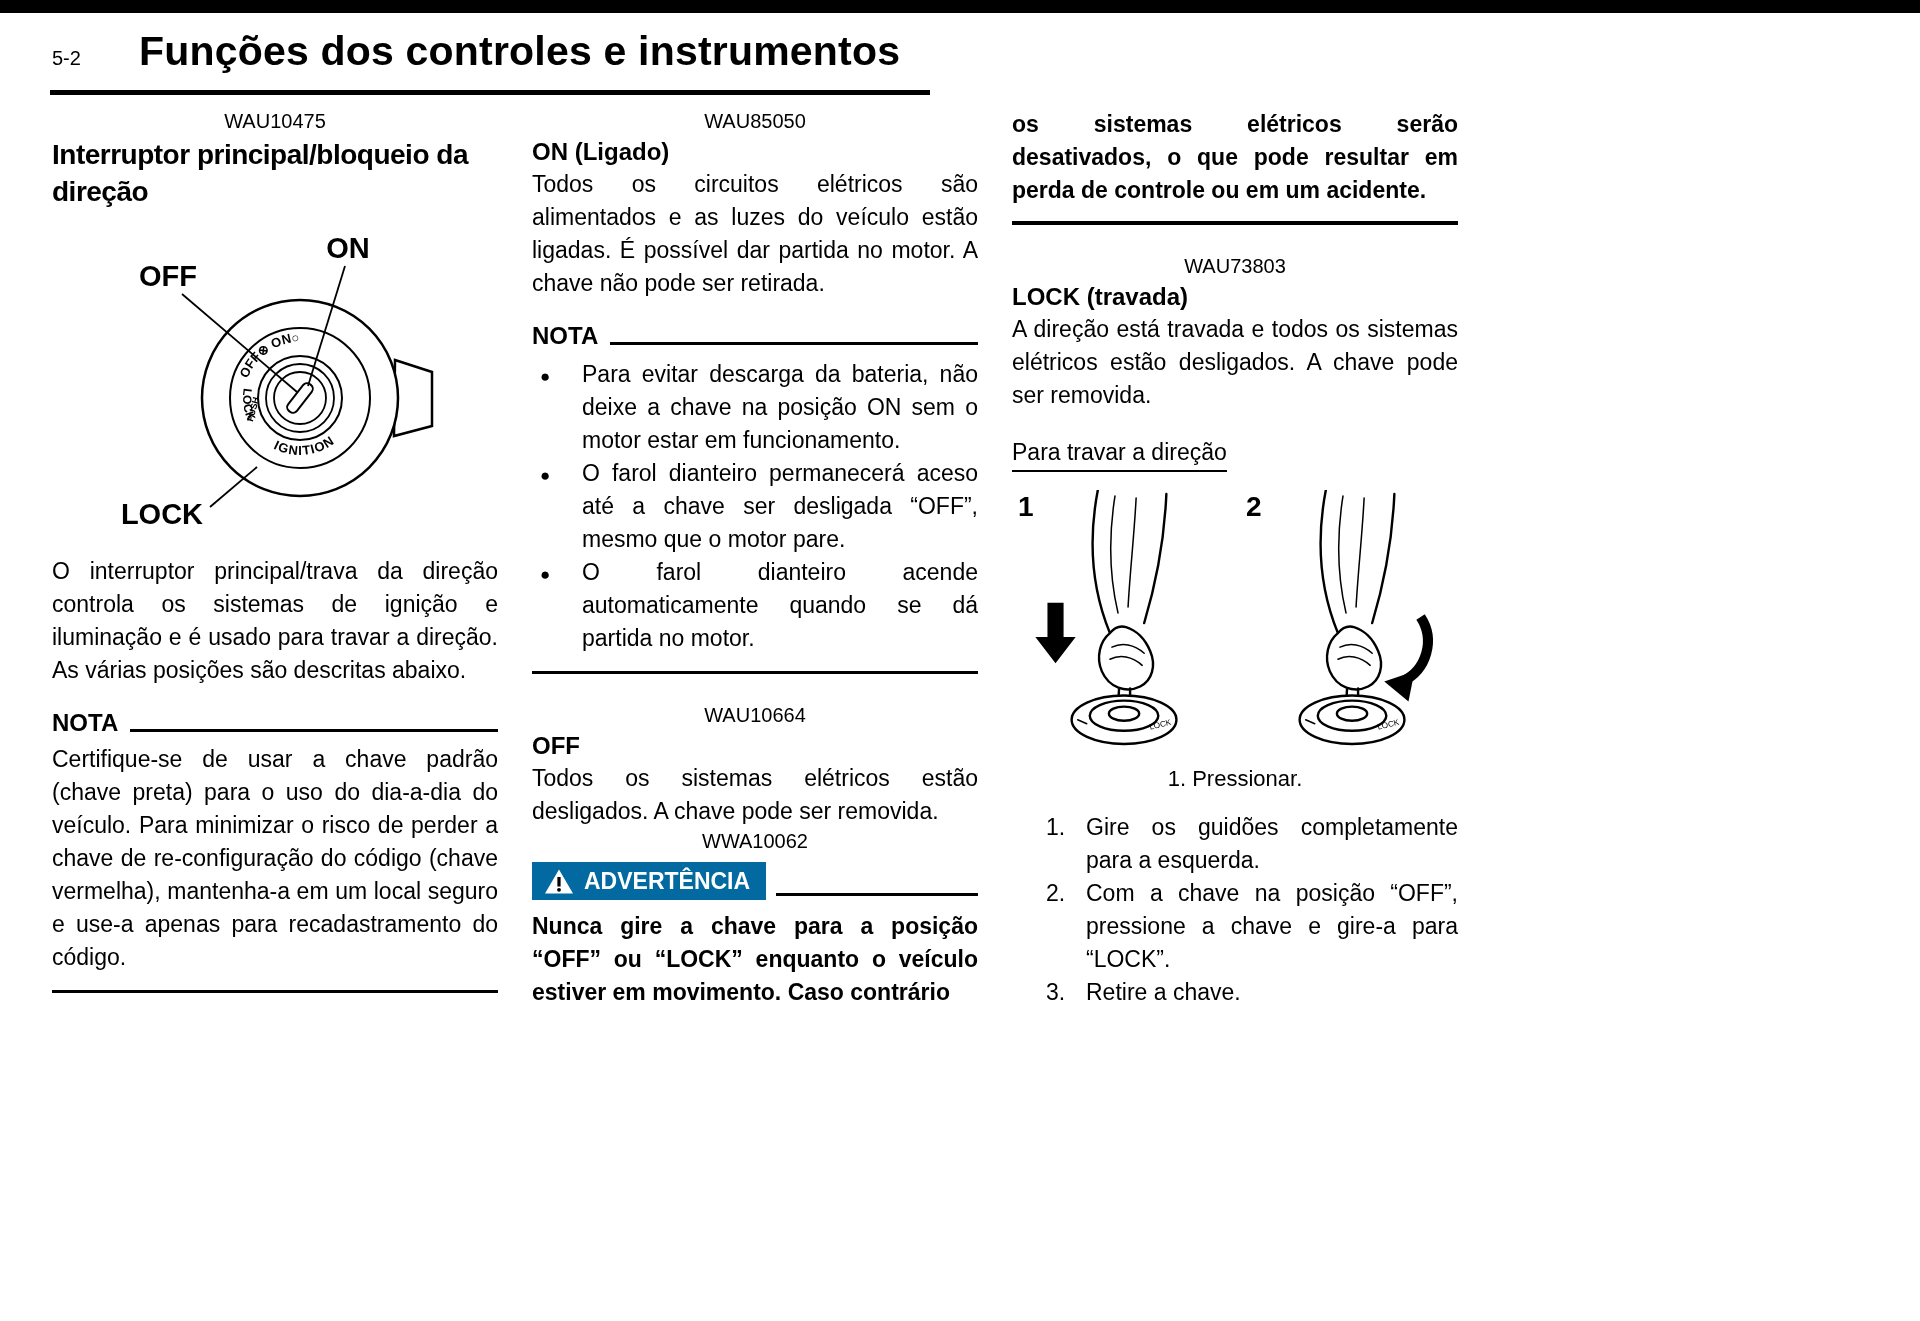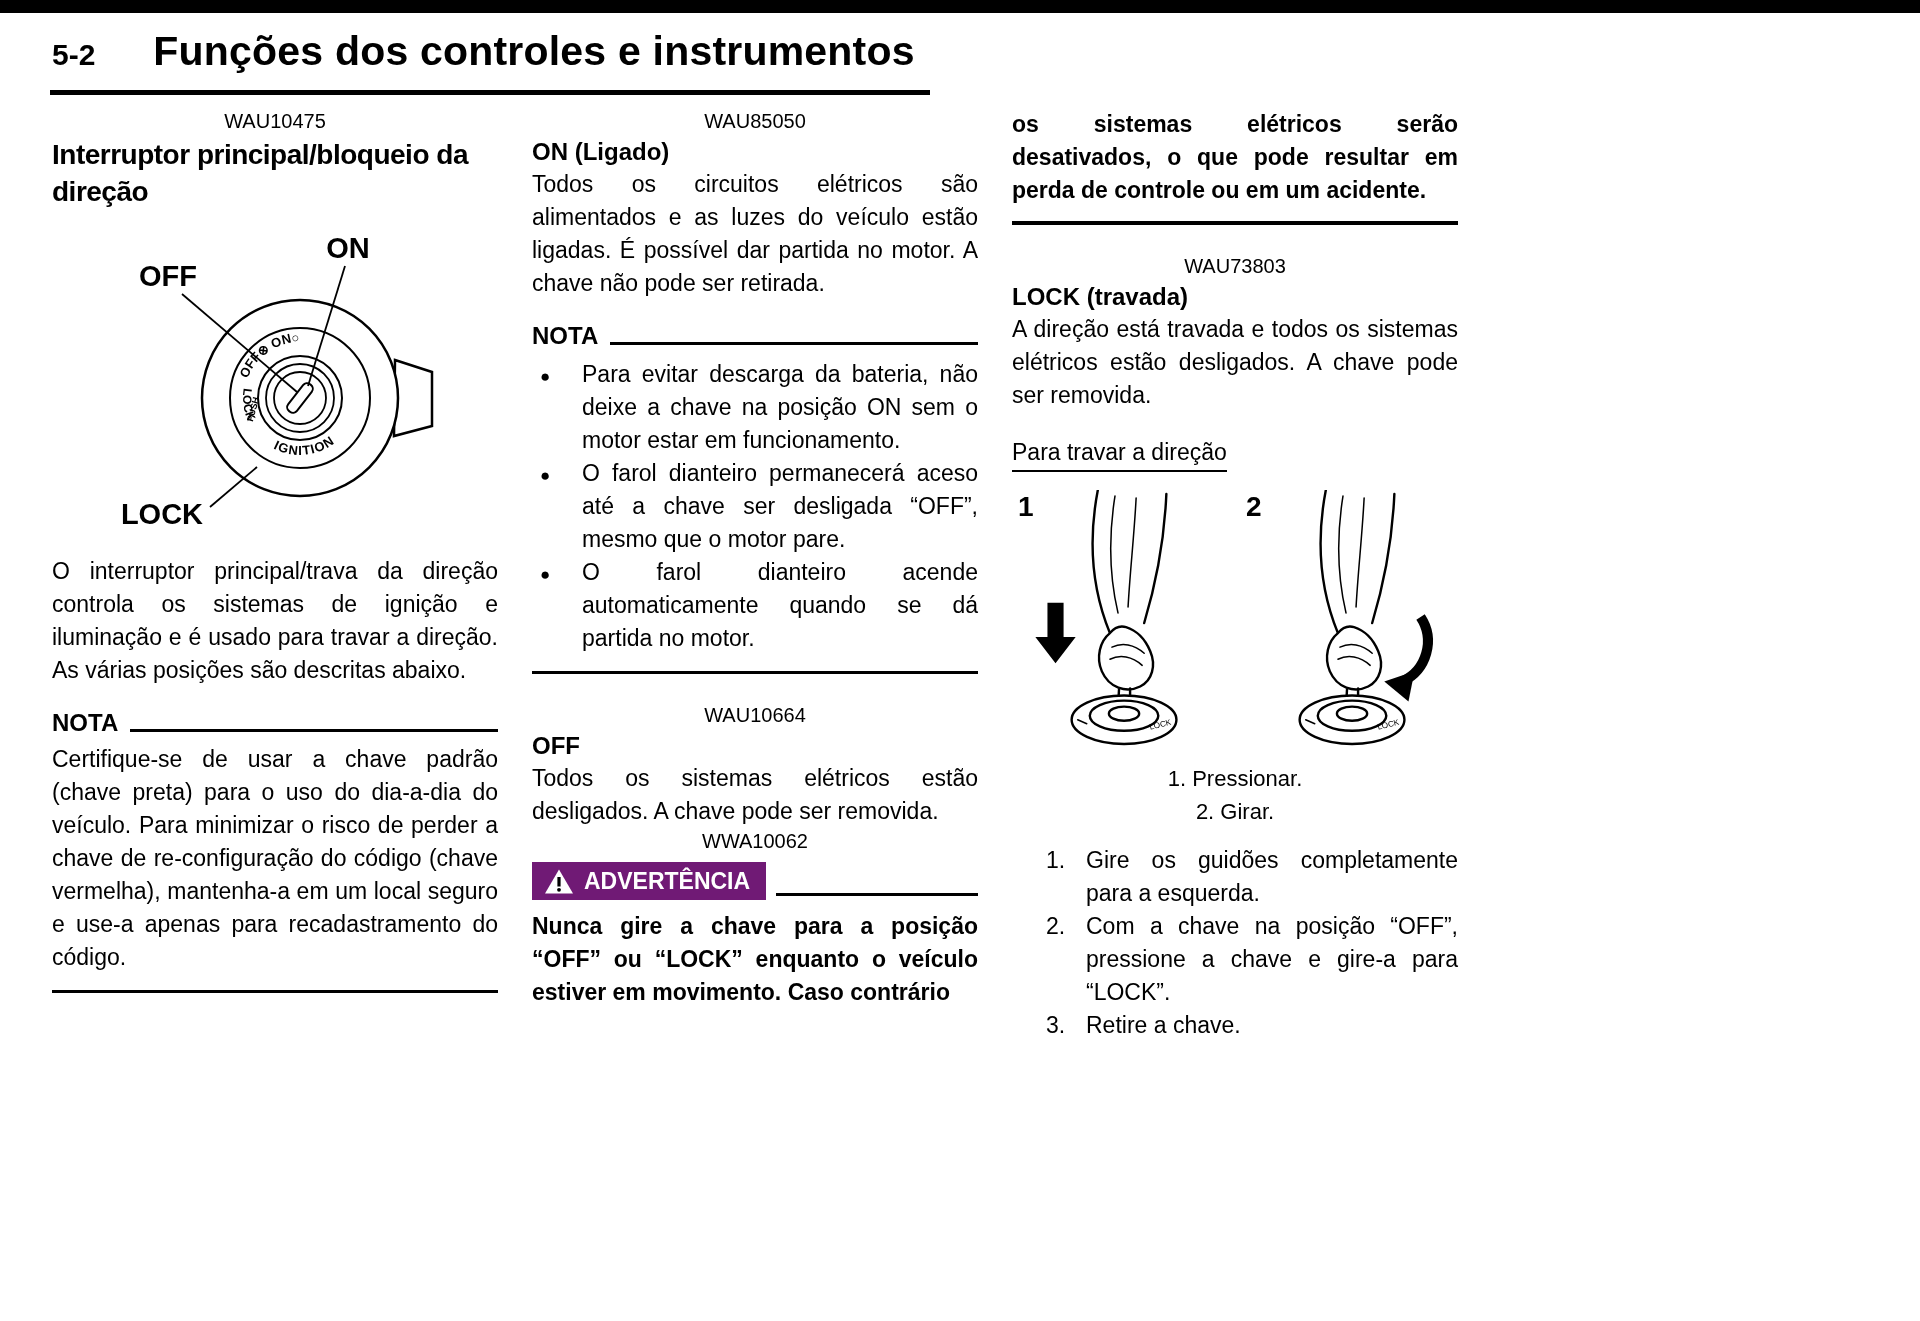--- a/index.html
+++ b/index.html
@@ -3,21 +3,21 @@
 <meta charset="utf-8">
 <style>
   * { margin:0; padding:0; box-sizing:border-box; }
   html,body { background:#ffffff; }
   body {
     width:1920px; height:1321px; position:relative; overflow:hidden;
     font-family:"Liberation Sans", sans-serif; color:#000;
   }
   .topbar { position:absolute; top:0; left:0; width:1920px; height:13px; background:#000; }
   .header { position:absolute; top:28px; left:52px; display:flex; align-items:baseline; gap:58px; }
-  .pagenum { font-size:30px;font-weight:bold; }
+  .pagenum { font-size:20px; }
   .title { font-size:41px; font-weight:bold; letter-spacing:.2px; }
   .header-rule { position:absolute; top:90px; left:50px; width:880px; height:5px; background:#000; }
 
   .cols { position:absolute; top:108px; left:52px; display:flex; gap:34px; }
   .col { width:446px; font-size:23px; line-height:33px; }
 
   .code { text-align:center; font-size:20px; line-height:26px; }
   h2.main { font-size:28px; line-height:37px; font-weight:bold; letter-spacing:-.5px; margin-top:2px; }
   h3.sub { font-size:24px; line-height:32px; font-weight:bold; margin-top:2px; }
   p.just { text-align:justify; }
@@ -35,21 +35,21 @@
   .bullets { margin-top:8px; }
   .bullet { display:flex; }
   .bullet .b { width:50px; flex-shrink:0; padding-left:8px; }
   .bullet .b::before { content:"●"; font-size:17px; }
   .bullet .t { flex:1; text-align:justify; }
 
   .mt6  { margin-top:6px; }
   .mt28 { margin-top:28px; }
 
   .warn-row { display:flex; align-items:flex-end; margin:8px 0 10px; }
-  .warn-box { background:#701a75; color:#fff; display:flex; align-items:center; gap:10px;
+  .warn-box { background:#0369a1; color:#fff; display:flex; align-items:center; gap:10px;
               padding:5px 16px 5px 12px; font-weight:bold; font-size:23px; line-height:28px; }
   .warn-row .rule { flex:1; height:3px; background:#000; margin:0 0 4px 10px; }
 
   .proc-head { display:inline-block; border-bottom:2.5px solid #000; padding-bottom:1px; margin-top:24px; }
 
   .figures { display:flex; gap:14px; margin-top:18px; }
   .figure { position:relative; width:214px; }
   .fig-num { position:absolute; top:0; left:6px; font-size:28px; font-weight:bold; }
   .fig-svg { width:214px; height:264px; display:block; }
 
@@ -237,21 +237,20 @@
             <g>
               <path d="M 178 126 A 44 44 0 0 1 160 190" fill="none" stroke="#000" stroke-width="10"></path>
               <polygon fill="#000" points="172,180 166,210 142,190"></polygon>
             </g>
           </svg>
         </div>
       </div>
 
       <div class="captions">
         <div>1. Pressionar.</div>
-        <div>2. Girar.</div>
       </div>
 
       <div class="steps">
         <div class="step">
           <span class="n">1.</span>
           <span class="t">Gire os guidões completamente para a esquerda.</span>
         </div>
         <div class="step">
           <span class="n">2.</span>
           <span class="t">Com a chave na posição “OFF”, pressione a chave e gire-a para “LOCK”.</span>

